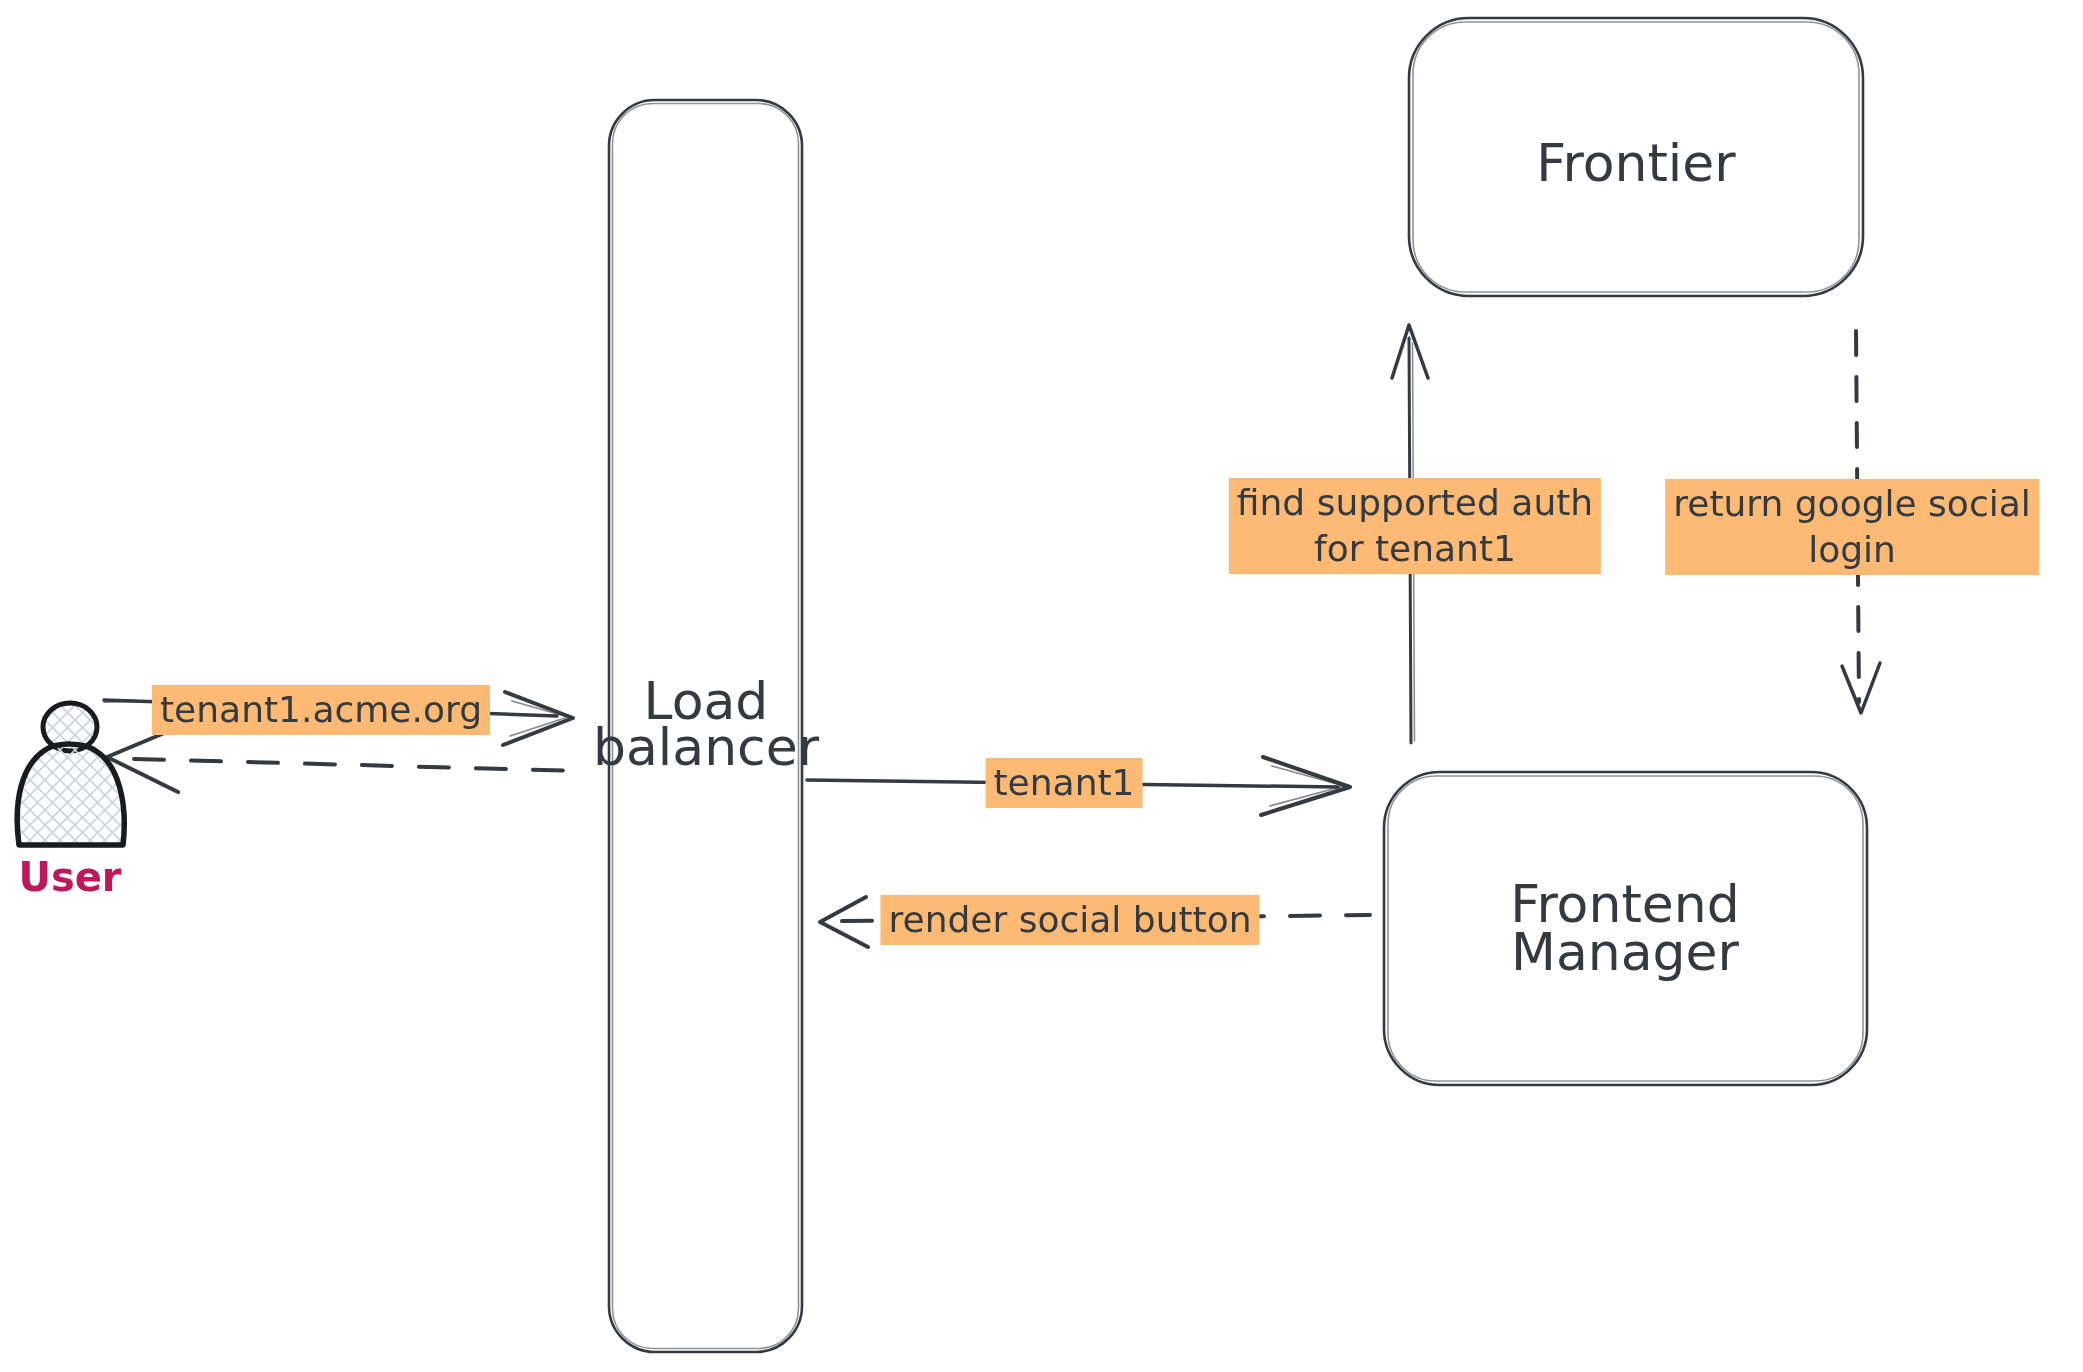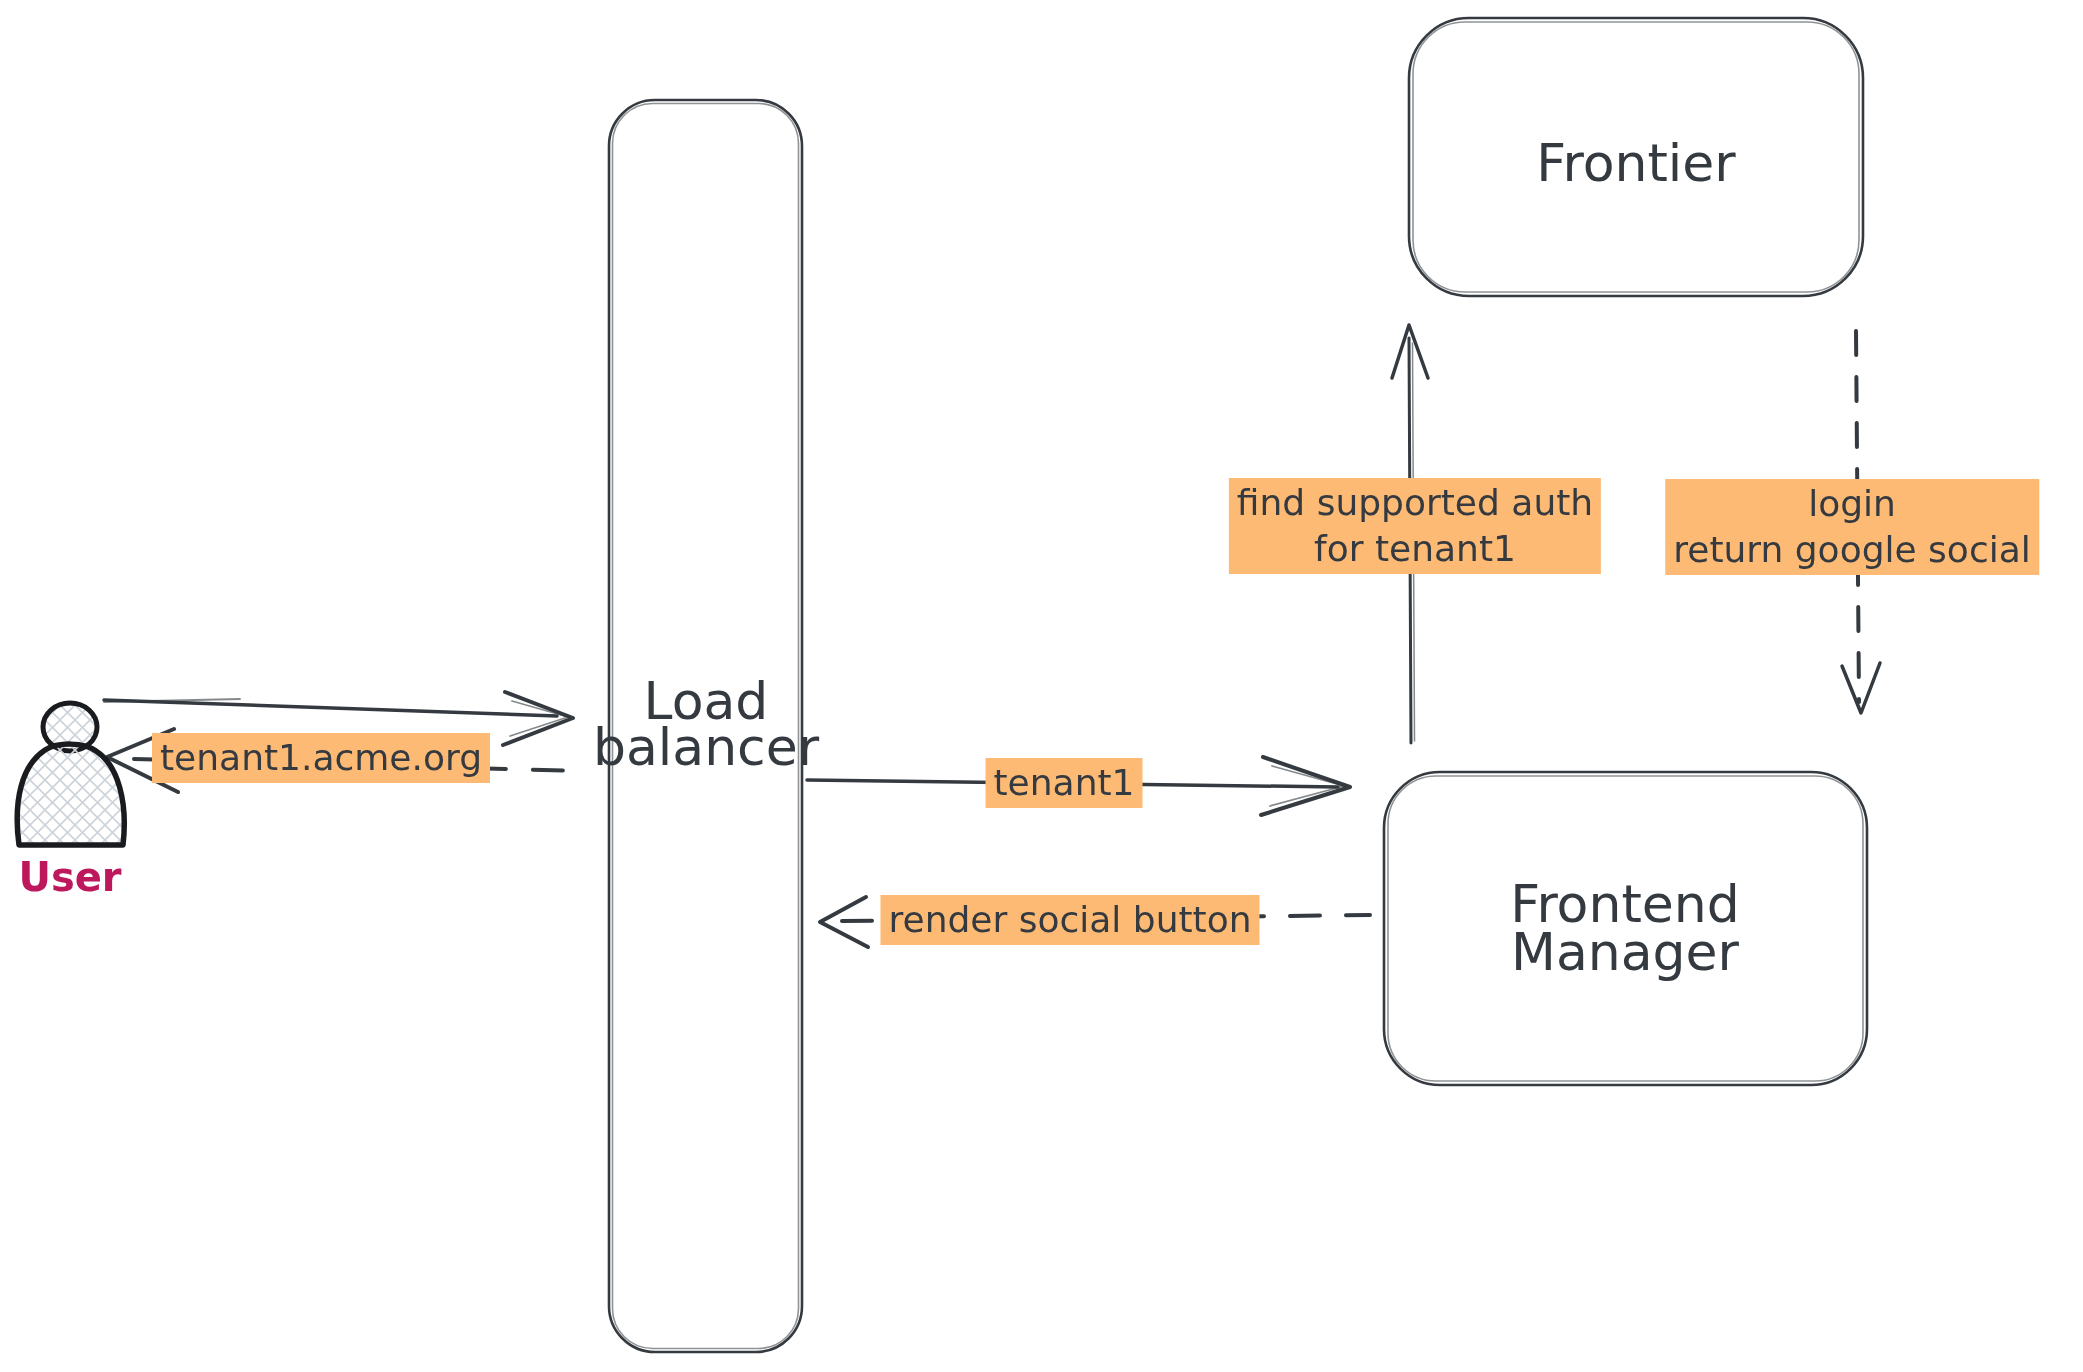--- a/index.html
+++ b/index.html
@@ -111,29 +111,29 @@
 
   <div class="lbl node-lbl" style="left:1636px; top:163px;">Frontier</div>
 
   <div class="lbl node-lbl" style="left:1625px; top:928px; line-height:48px;">
     <div>Frontend</div>
     <div>Manager</div>
   </div>
 
   <div class="lbl user-lbl" style="left:70px; top:877px;">User</div>
 
-  <div class="lbl msg-lbl" style="left:321px; top:710px;margin-top:48px;">tenant1.acme.org</div>
+  <div class="lbl msg-lbl" style="left:321px; top:710px;">tenant1.acme.org</div>
 
   <div class="lbl msg-lbl" style="left:1047px; top:783px;margin-left:17px;">tenant1</div>
 
   <div class="lbl msg-lbl" style="left:1070px; top:920px;">render social button</div>
 
   <div class="lbl msg-lbl" style="left:1415px; top:526px;">
     <div>find supported auth</div>
     <div>for tenant1</div>
   </div>
 
   <div class="lbl msg-lbl" style="left:1852px; top:527px;">
+    <div>return google social</div>
     <div>login</div>
-    <div>return google social</div>
   </div>
 
 </div>
 
 </body></html>

